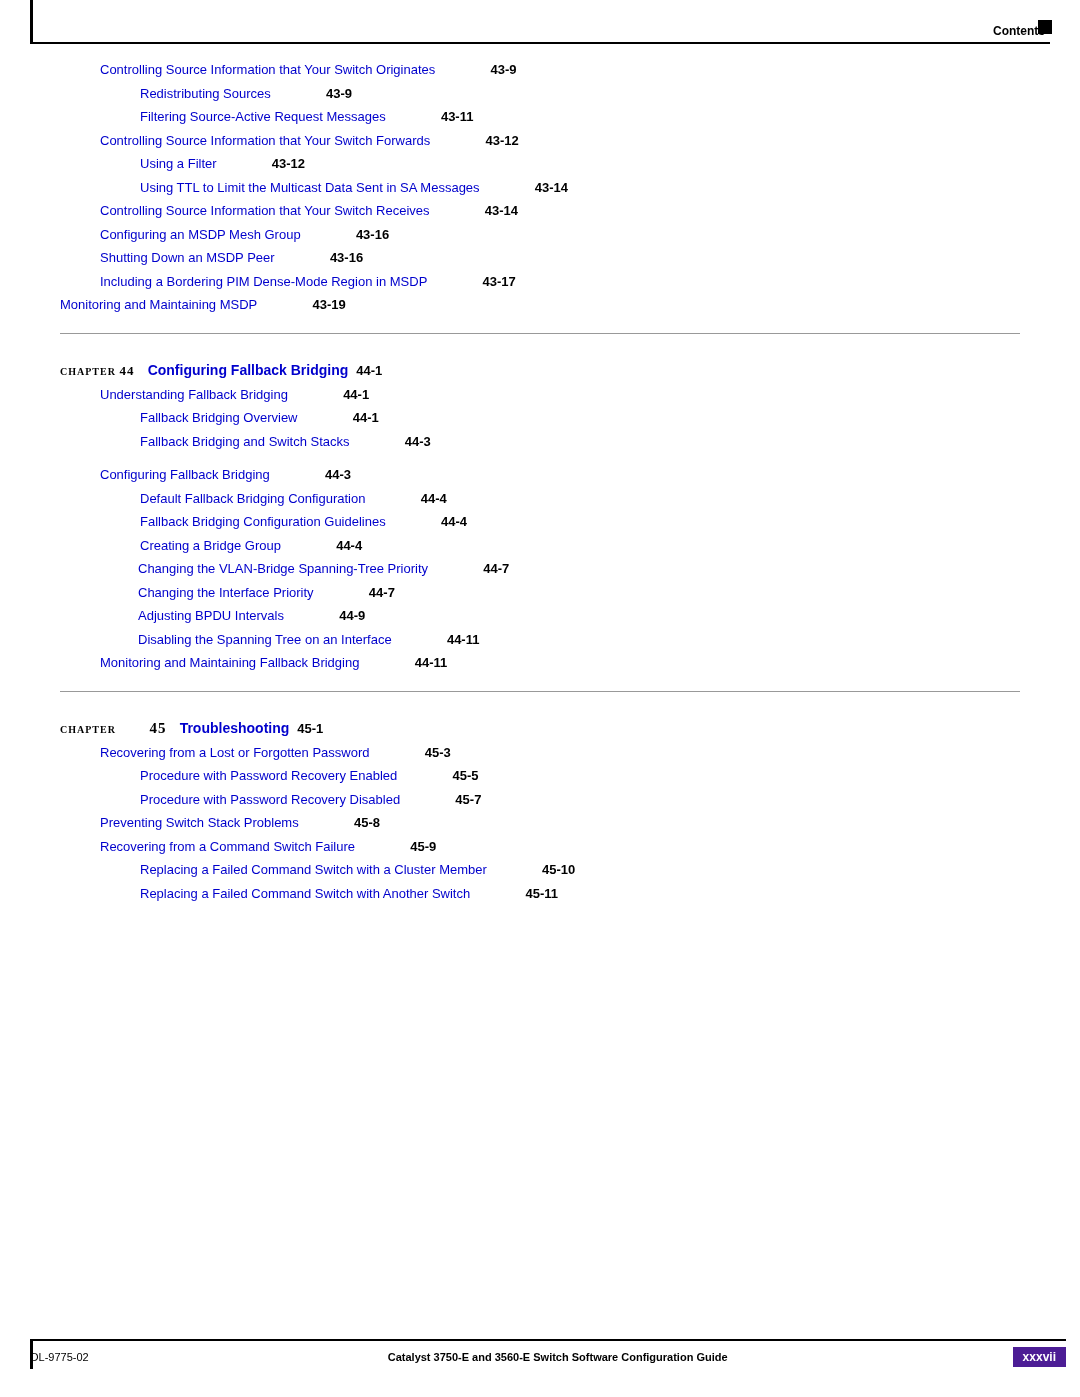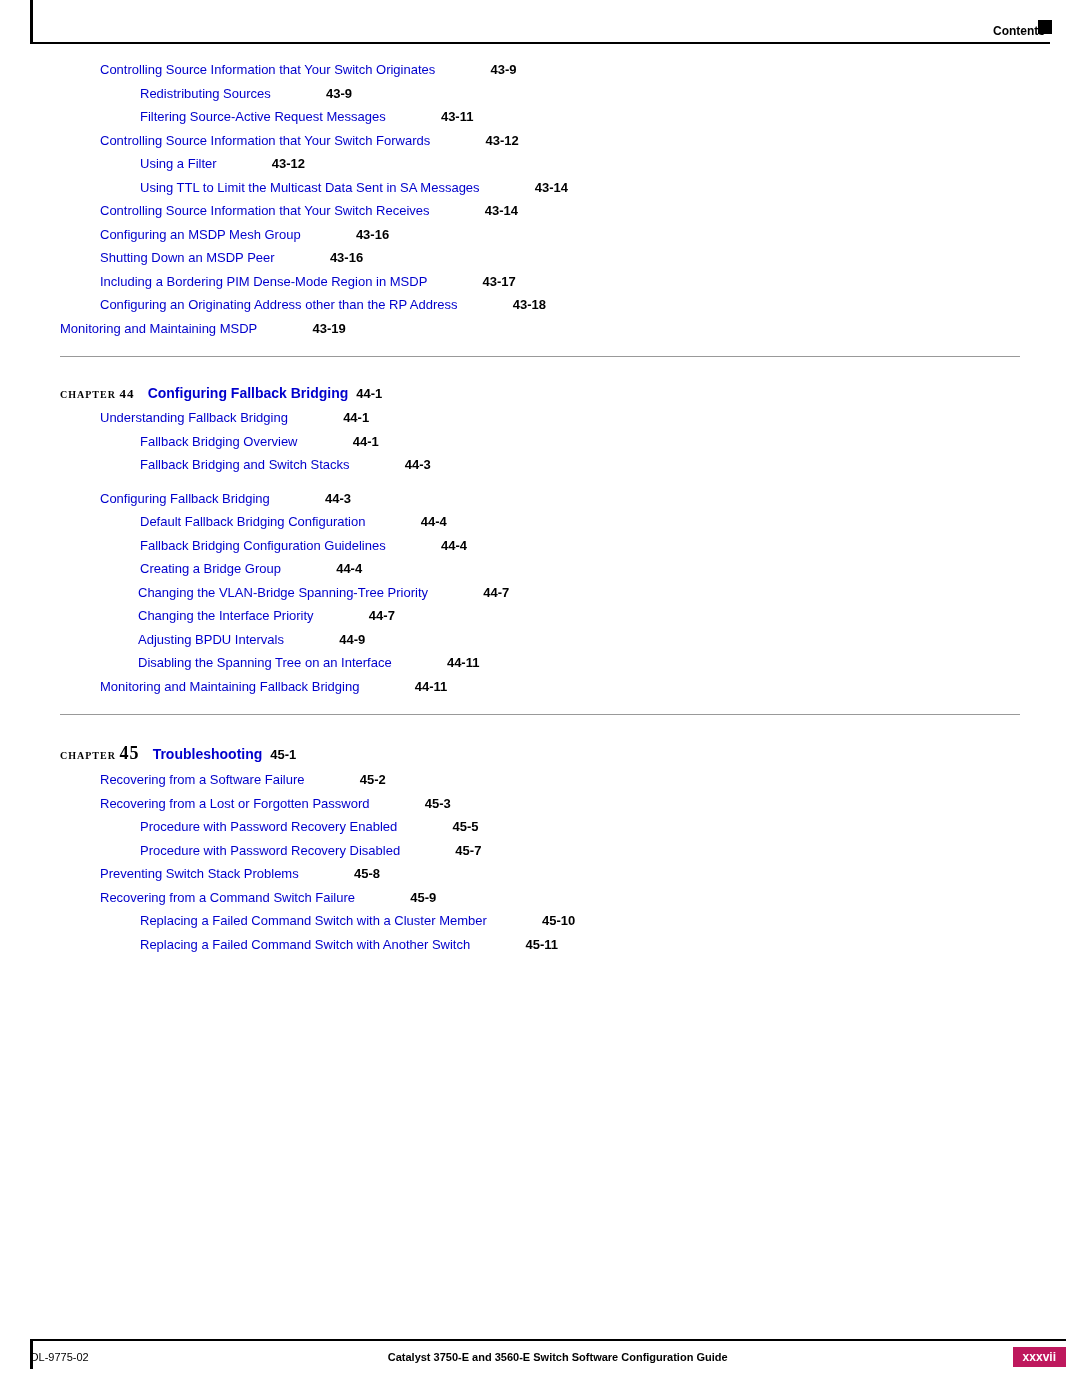--- a/index.html
+++ b/index.html
@@ -168,21 +168,21 @@
 
     .footer-title {
       font-size: 11px;
       color: #000;
       text-align: center;
       font-weight: bold;
       padding-left: 14px;
     }
 
     .footer-page-badge {
-      background: #be185d;
+      background: #4c1d95;
       color: #fff;
       font-size: 12px;
       font-weight: bold;
       padding: 3px 10px;
     }
 
     .space-before {
       margin-top: 14px;
     }
   </style>
@@ -241,25 +241,20 @@
       </div>
       <div class="toc-row indent-1">
         <a class="toc-link">Shutting Down an MSDP Peer</a>
         <span>&nbsp;&nbsp;</span>
           <span class="toc-page">43-16</span>
       </div>
       <div class="toc-row indent-1">
         <a class="toc-link">Including a Bordering PIM Dense-Mode Region in MSDP</a>
         <span>&nbsp;&nbsp;</span>
           <span class="toc-page">43-17</span>
-      </div>
-      <div class="toc-row indent-1">
-        <a class="toc-link">Configuring an Originating Address other than the RP Address</a>
-        <span>&nbsp;&nbsp;</span>
-          <span class="toc-page">43-18</span>
       </div>
       <div class="toc-row indent-0">
         <a class="toc-link">Monitoring and Maintaining MSDP</a>
         <span>&nbsp;&nbsp;</span>
           <span class="toc-page">43-19</span>
       </div>
     </div>
 
     <hr class="divider-line">
     <div class="chapter-row">
@@ -327,32 +322,27 @@
       </div>
       <div class="toc-row indent-1">
         <a class="toc-link">Monitoring and Maintaining Fallback Bridging</a>
         <span>&nbsp;&nbsp;</span>
           <span class="toc-page">44-11</span>
       </div>
     </div>
 
     <hr class="divider-line">
     <div class="chapter-row">
-      <span class="chapter-label">CHAPTER <span style="font-size:18px; font-weight:bold;">45</span></span>
+      <span class="chapter-label">CHAPTER <span style="font-size:15px; font-weight:bold;margin-left:30px;">45</span></span>
       <span>&nbsp;&nbsp;</span>
       <a class="chapter-title">Troubleshooting</a>
       <span class="chapter-page">45-1</span>
     </div>
 
     <div>
-      <div class="toc-row indent-1">
-        <a class="toc-link">Recovering from a Software Failure</a>
-        <span>&nbsp;&nbsp;</span>
-          <span class="toc-page">45-2</span>
-      </div>
       <div class="toc-row indent-1">
         <a class="toc-link">Recovering from a Lost or Forgotten Password</a>
         <span>&nbsp;&nbsp;</span>
           <span class="toc-page">45-3</span>
       </div>
       <div class="toc-row indent-2">
         <a class="toc-link">Procedure with Password Recovery Enabled</a>
         <span>&nbsp;&nbsp;</span>
           <span class="toc-page">45-5</span>
       </div>

